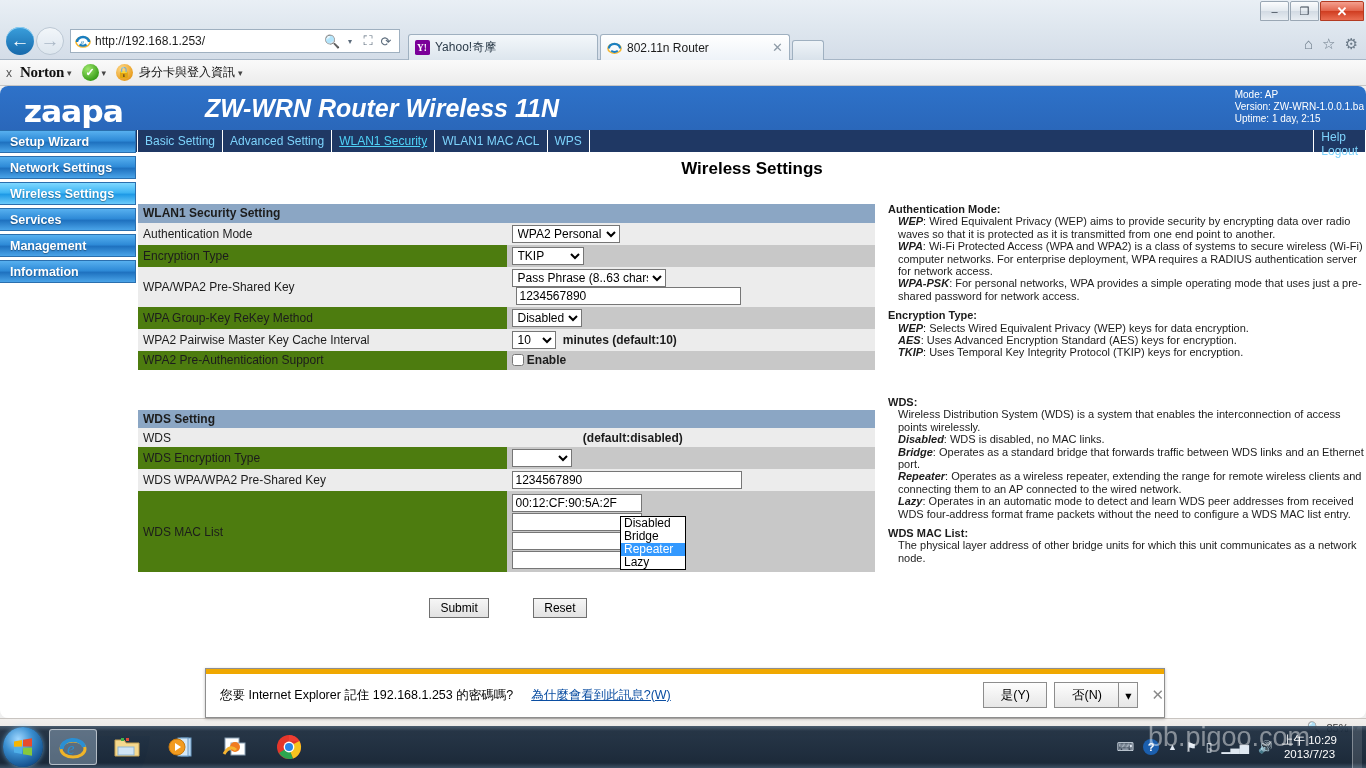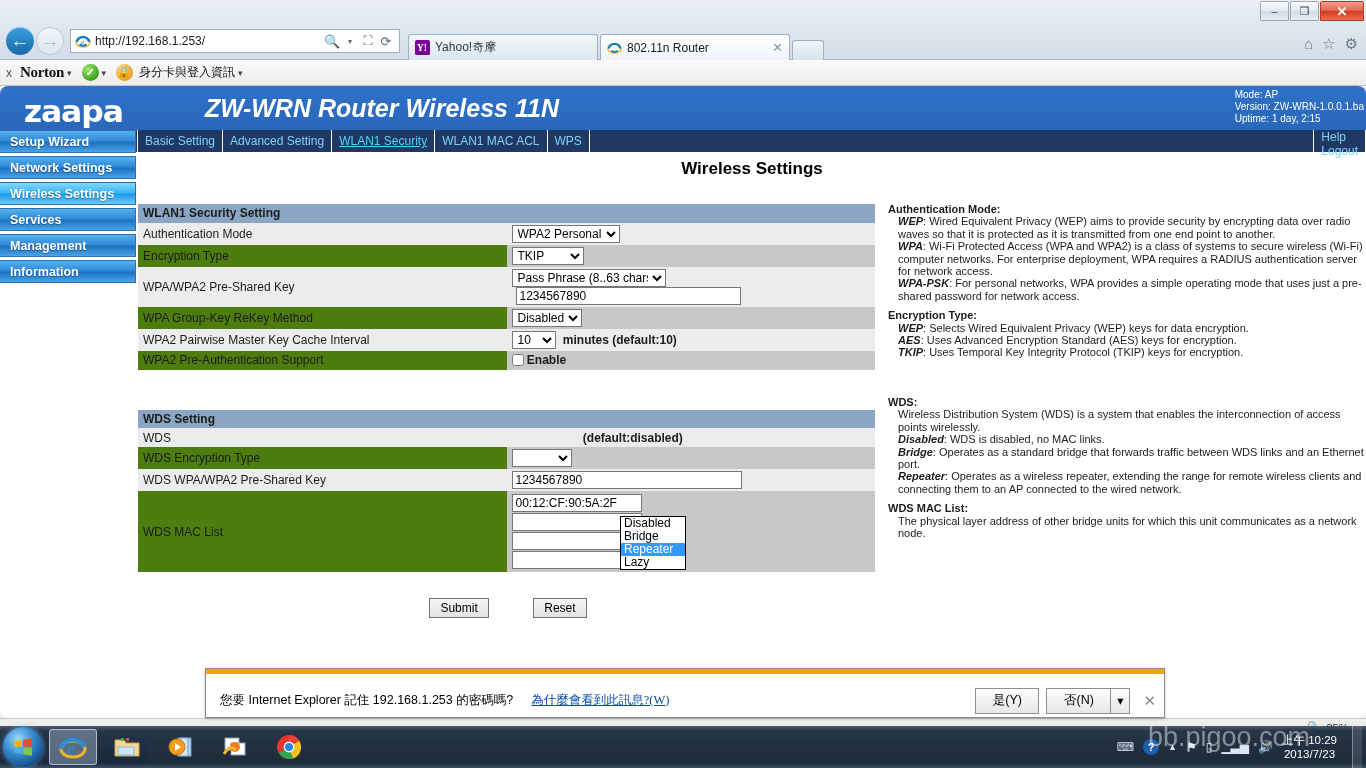--- a/index.html
+++ b/index.html
@@ -167,22 +167,22 @@
     display:flex; align-items:center; justify-content:flex-end; font-size:11px; color:#333;
   }
   #zoomwrap { display:flex; align-items:center; gap:5px; padding-right:8px; }
 
   
   #notify {
     position:absolute; left:205px; top:668px; width:960px; height:50px; background:#fff;
     border:1px solid #8e8e8e; box-shadow:0 1px 3px rgba(0,0,0,.25); z-index:60;
   }
   #notify-strip { height:5px; background:#f0a800; }
-  #notify-body { height:53px; display:flex; align-items:center; padding:0 8px 0 14px; font-size:12.5px; color:#000; }
-  #notify-link { color:#0b4ea2; margin-left:18px;font-family:Liberation Serif, serif; }
+  #notify-body { height:42px; display:flex; align-items:center; padding:0 0 0 14px; font-size:12.5px; color:#000; }
+  #notify-link { color:#0b4ea2; margin-left:18px; }
   #notify-btns { margin-left:auto; display:flex; align-items:center; gap:7px; }
   .nbtn {
     min-width:64px; height:26px; border:1px solid #8d8d8d; background:linear-gradient(180deg,#fdfdfd,#e7e7e7);
     font-size:12.5px; display:flex; align-items:center; justify-content:center; color:#000;
     font-family:"Liberation Sans", sans-serif;
   }
   #nbtn-split { min-width:20px; width:20px; }
   #notify-x { color:#8a8a8a; font-size:15px; margin-left:6px; }
 
   
@@ -453,20 +453,21 @@
           <div><b>AES</b><span>: Uses Advanced Encryption Standard (AES) keys for encryption.</span></div>
           <div><b>TKIP</b><span>: Uses Temporal Key Integrity Protocol (TKIP) keys for encryption.</span></div>
         </div>
 
         <div class="h-title" style="margin-top:37px">WDS:</div>
         <div class="h-body">
           <div><b></b><span>Wireless Distribution System (WDS) is a system that enables the interconnection of access points wirelessly.</span></div>
           <div><b>Disabled</b><span>: WDS is disabled, no MAC links.</span></div>
           <div><b>Bridge</b><span>: Operates as a standard bridge that forwards traffic between WDS links and an Ethernet port.</span></div>
           <div><b>Repeater</b><span>: Operates as a wireless repeater, extending the range for remote wireless clients and connecting them to an AP connected to the wired network.</span></div>
+          <div><b>Lazy</b><span>: Operates in an automatic mode to detect and learn WDS peer addresses from received WDS four-address format frame packets without the need to configure a WDS MAC list entry.</span></div>
         </div>
 
         <div class="h-title">WDS MAC List:</div>
         <div class="h-body">
           <div><span>The physical layer address of other bridge units for which this unit communicates as a network node.</span></div>
         </div>
       </div>
     </div>
   </div>
 

